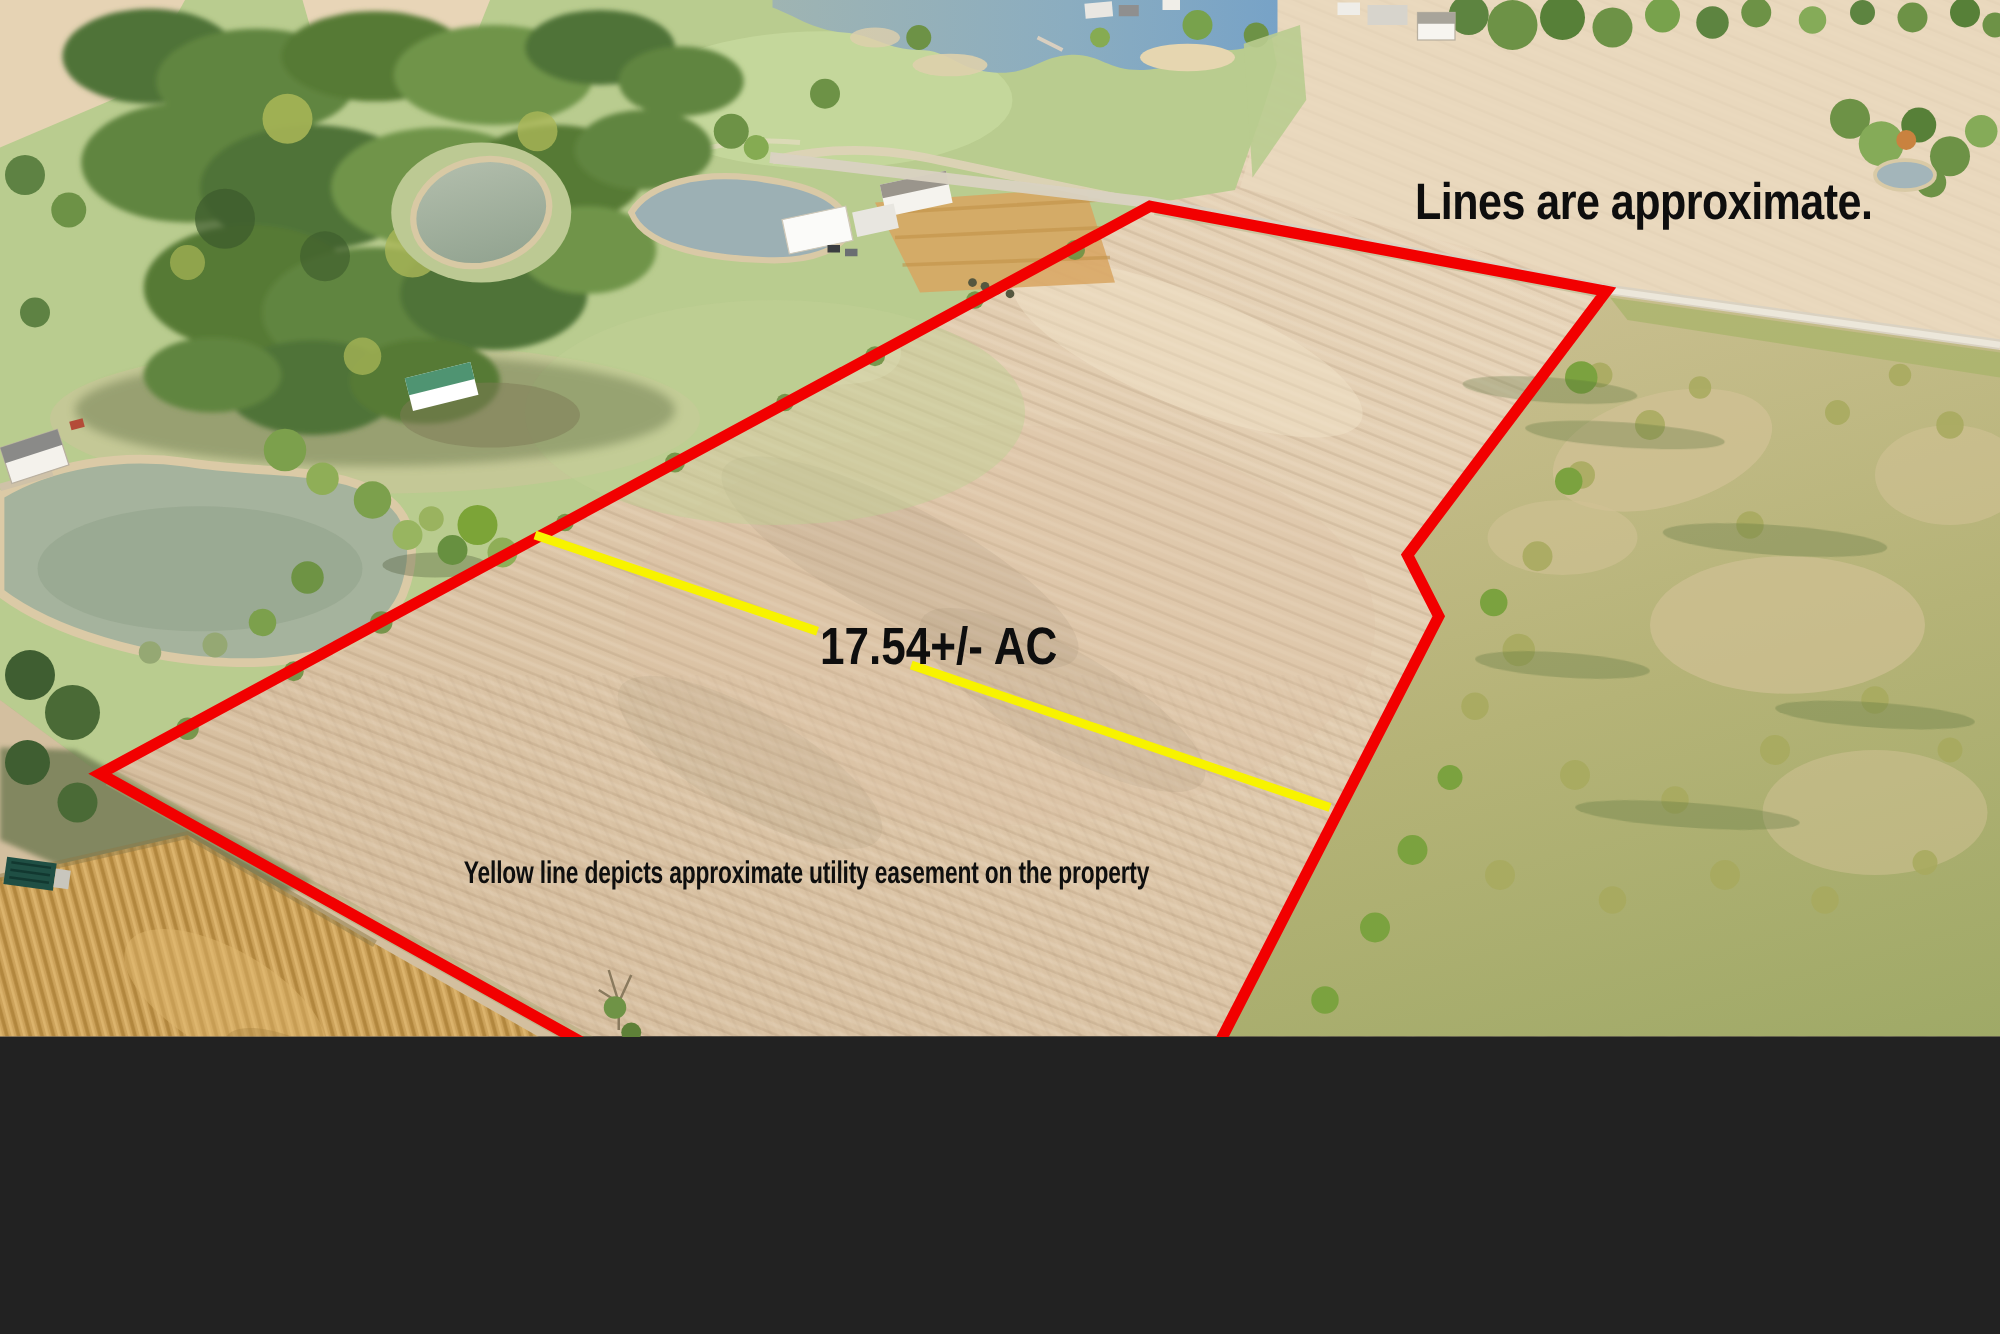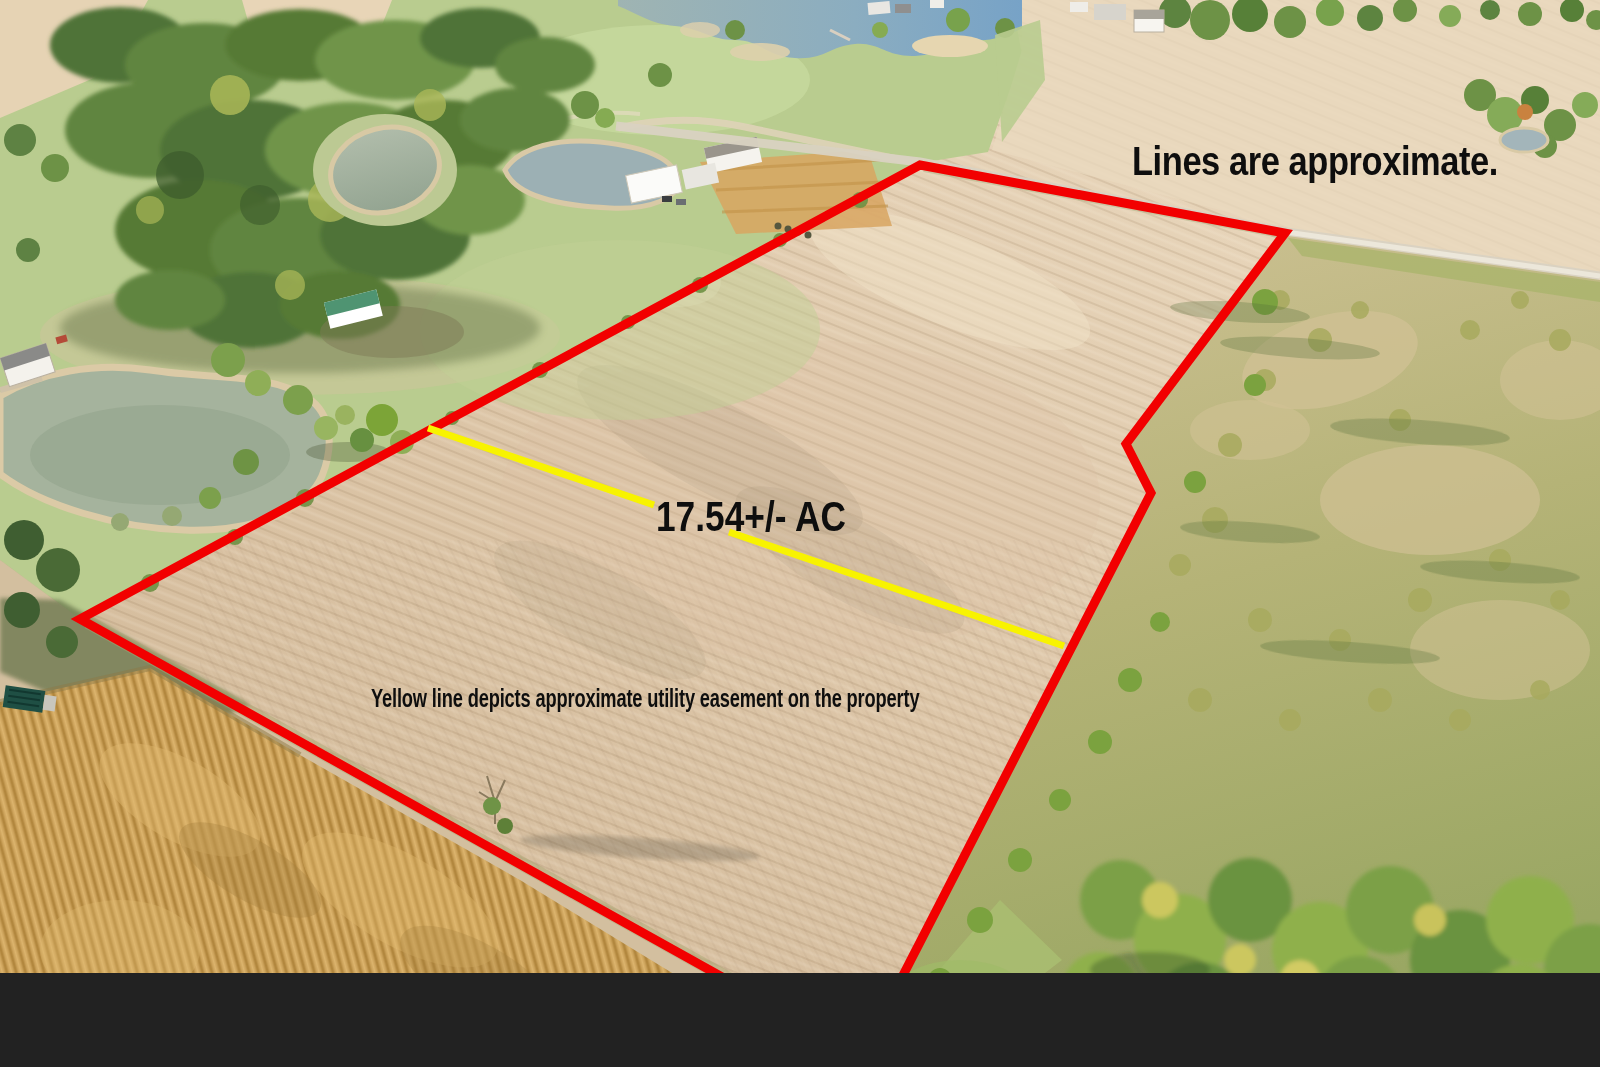--- a/index.html
+++ b/index.html
@@ -1,16 +1,16 @@
 <!DOCTYPE html>
 <html><head>
 <meta charset="utf-8">
 <style>
   html,body{margin:0;padding:0;background:#222;}
-  .stage{position:relative;width:1600px;height:973px;overflow:hidden;
+  .stage{position:relative;width:1600px;height:829px;overflow:hidden;
          font-family:"Liberation Sans", sans-serif;}
   .stage svg{position:absolute;inset:0;display:block;}
   .label{position:absolute;color:#0e0e0e;font-weight:bold;line-height:1;
          white-space:nowrap;transform-origin:left top;}
   .label.disclaimer{left:1132px;top:141px;font-size:41px;transform:scaleX(.84);letter-spacing:-.5px;}
   .label.acreage{left:656px;top:496px;font-size:42px;transform:scaleX(.84);}
   .label.easement{left:371px;top:686px;font-size:25px;transform:scaleX(.73);letter-spacing:-.2px;}
 </style>
 </head>
 <body>

